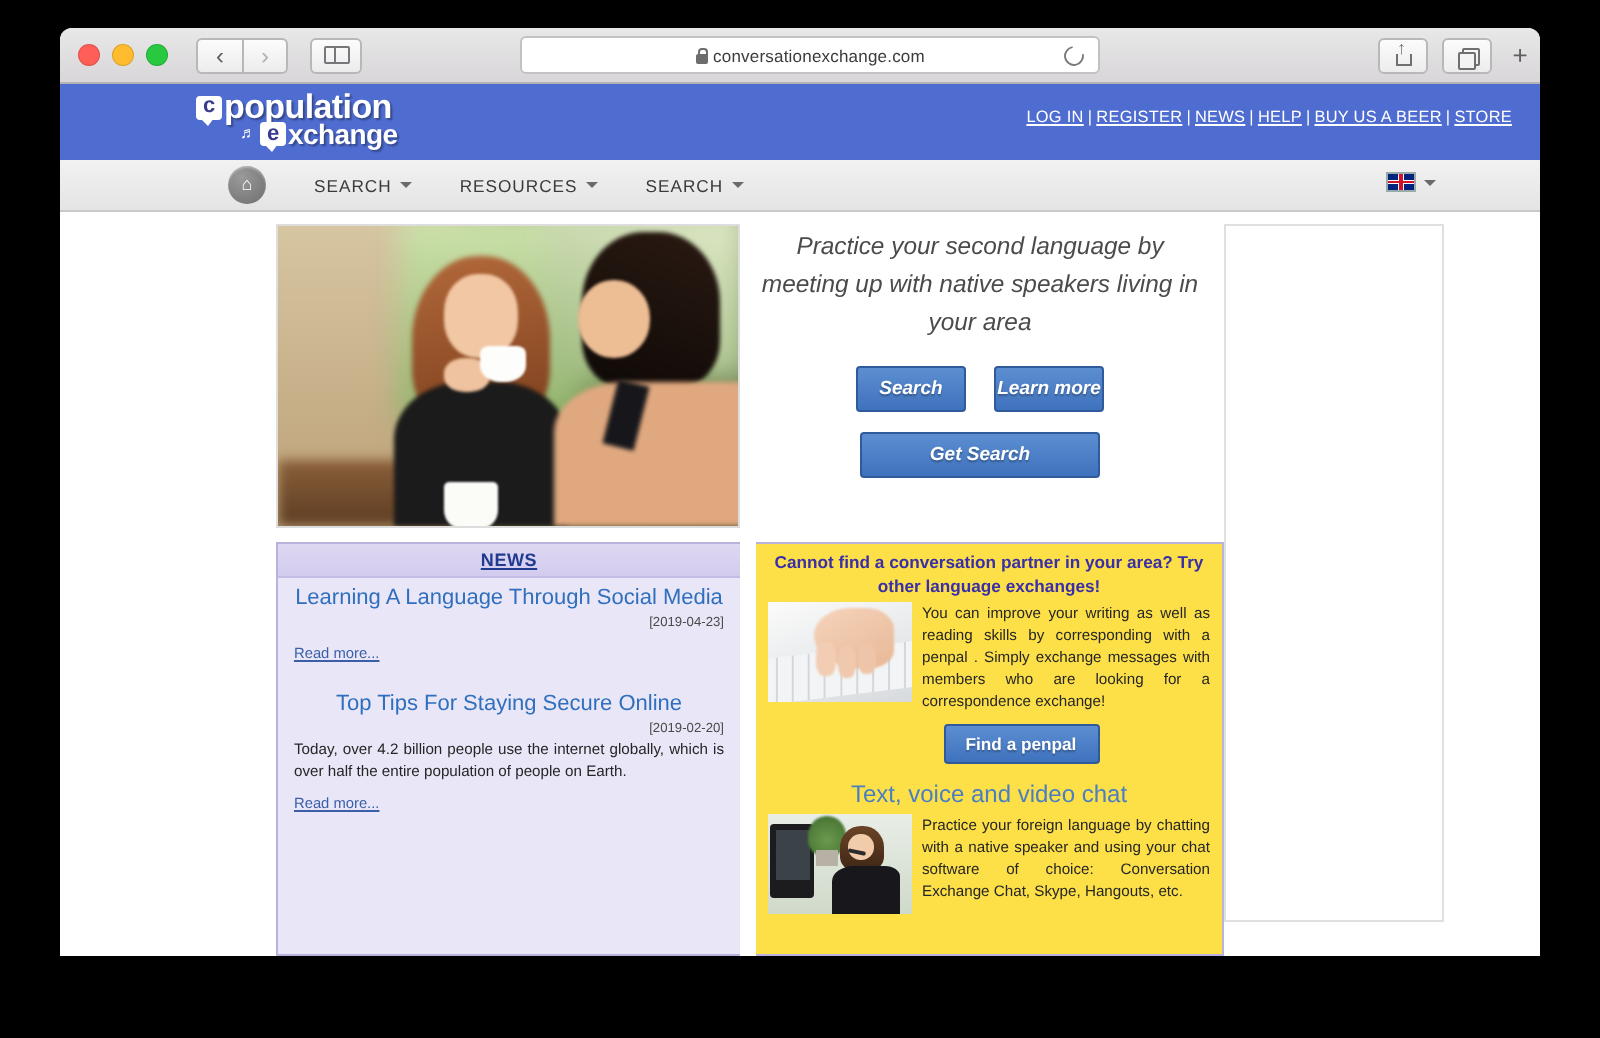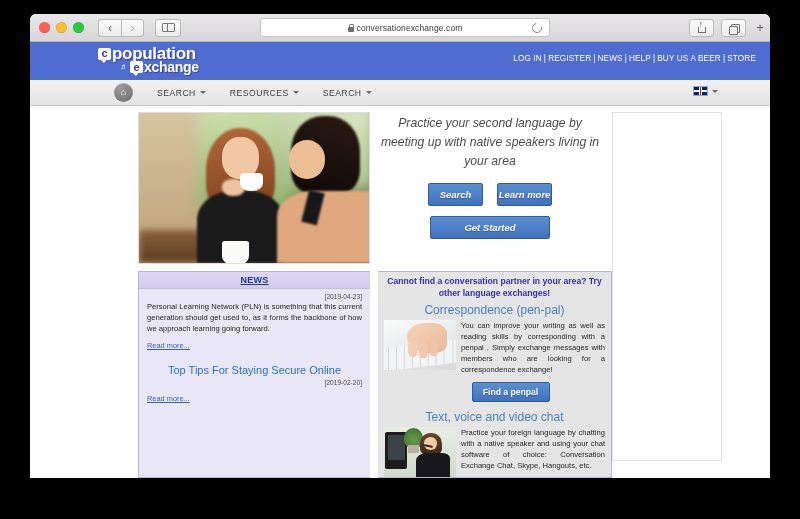--- a/index.html
+++ b/index.html
@@ -143,20 +143,21 @@
     color:#ffffff; font-weight: bold; font-size: 17px; letter-spacing: -0.3px;
     text-shadow: 1px 1px 1px rgba(0,0,0,0.35);
   }
   .logo-word.small { font-size: 14px; }
   .logo-mini { color:#ffffff; font-size:8px; margin-right:2px; }
 
   .top-links {
     position:absolute; right: 14px; top: 12px;
     color:#ffffff; font-size: 8.2px; letter-spacing: .15px;
     white-space: nowrap;
+    text-decoration: underline;
   }
   .top-links a { color:#ffffff; text-decoration:none; }
   .top-links .sep { margin: 0 2px; }
 
   .navbar {
     height: 26px;
     background: linear-gradient(180deg,#f2f2f2 0%, #e4e4e4 100%);
     border-bottom: 1px solid #c9c9c9;
     display:flex; align-items:center;
     position: relative;
@@ -272,21 +273,21 @@
   .news-date { text-align:right; font-size: 6.6px; color:#4a4a4a; margin-bottom: 1px;}
   .news-body {
     font-size: 7.6px; color:#262626; line-height: 1.45;
     text-align: justify;
   }
   .news-more { font-size: 7.4px; color:#3a5fa8; text-decoration: underline; display:inline-block; margin-top:1px;text-align:center;}
 
   .lang-col {
     position:absolute; left: 348px; top: 165px;
     width: 234px; height: 207px;
-    background: #e5e5e5;
+    background: #fde047;
     border: 1px solid #b9b2dd;
     border-left: none;
     overflow:hidden;
   }
   .lang-promo {
     text-align:center; color:#3a2fa8; font-weight:bold;
     font-size: 8.6px; line-height: 1.35; padding: 4px 8px 2px;
   }
   .lang-h {
     text-align:center; color:#4a7fc1; font-size: 12px; margin: 2px 0 3px;
@@ -429,49 +430,49 @@
           <div class="p2-strap"></div>
           <div class="cup2"></div>
         </div>
 
         <div class="hero-text">
           <div class="hero-headline">Practice your second language by meeting up with native speakers living in your area</div>
           <div class="hero-btns">
             <div class="btn small">Search</div>
             <div class="btn small">Learn more</div>
           </div>
-          <div class="btn wide">Get Started</div>
+          <div class="btn wide">Get Search</div>
         </div>
 
         <div class="ad-box">
           <span></span>
         </div>
 
         <div class="news-col">
           <div class="news-head">
             <span class="news-head-title">NEWS</span>
           </div>
 
           <div class="news-item">
+            <div class="news-title">Learning A Language Through Social Media</div>
             <div class="news-date">[2019-04-23]</div>
-            <div class="news-body">Personal Learning Network (PLN) is something that this current generation should get used to, as it forms the backbone of how we approach learning going forward.</div>
             <a href="#" class="news-more">Read more...</a>
           </div>
 
           <div class="news-item" style="padding-top:10px;">
             <div class="news-title">Top Tips For Staying Secure Online</div>
             <div class="news-date">[2019-02-20]</div>
+            <div class="news-body">Today, over 4.2 billion people use the internet globally, which is over half the entire population of people on Earth.</div>
             <a href="#" class="news-more">Read more...</a>
           </div>
         </div>
 
         <div class="lang-col">
           <div class="lang-promo">Cannot find a conversation partner in your area? Try other language exchanges!</div>
 
-          <div class="lang-h">Correspondence (pen-pal)</div>
           <div class="lang-block">
             <div class="lang-thumb">
               <div class="kbd-bg"></div>
               <div class="kbd-keys"></div>
               <div class="kbd-hand"></div>
               <div class="kbd-fing1"></div>
               <div class="kbd-fing2"></div>
               <div class="kbd-fing3"></div>
             </div>
             <div class="lang-text">You can improve your writing as well as reading skills by corresponding with a penpal . Simply exchange messages with members who are looking for a correspondence exchange!</div>

